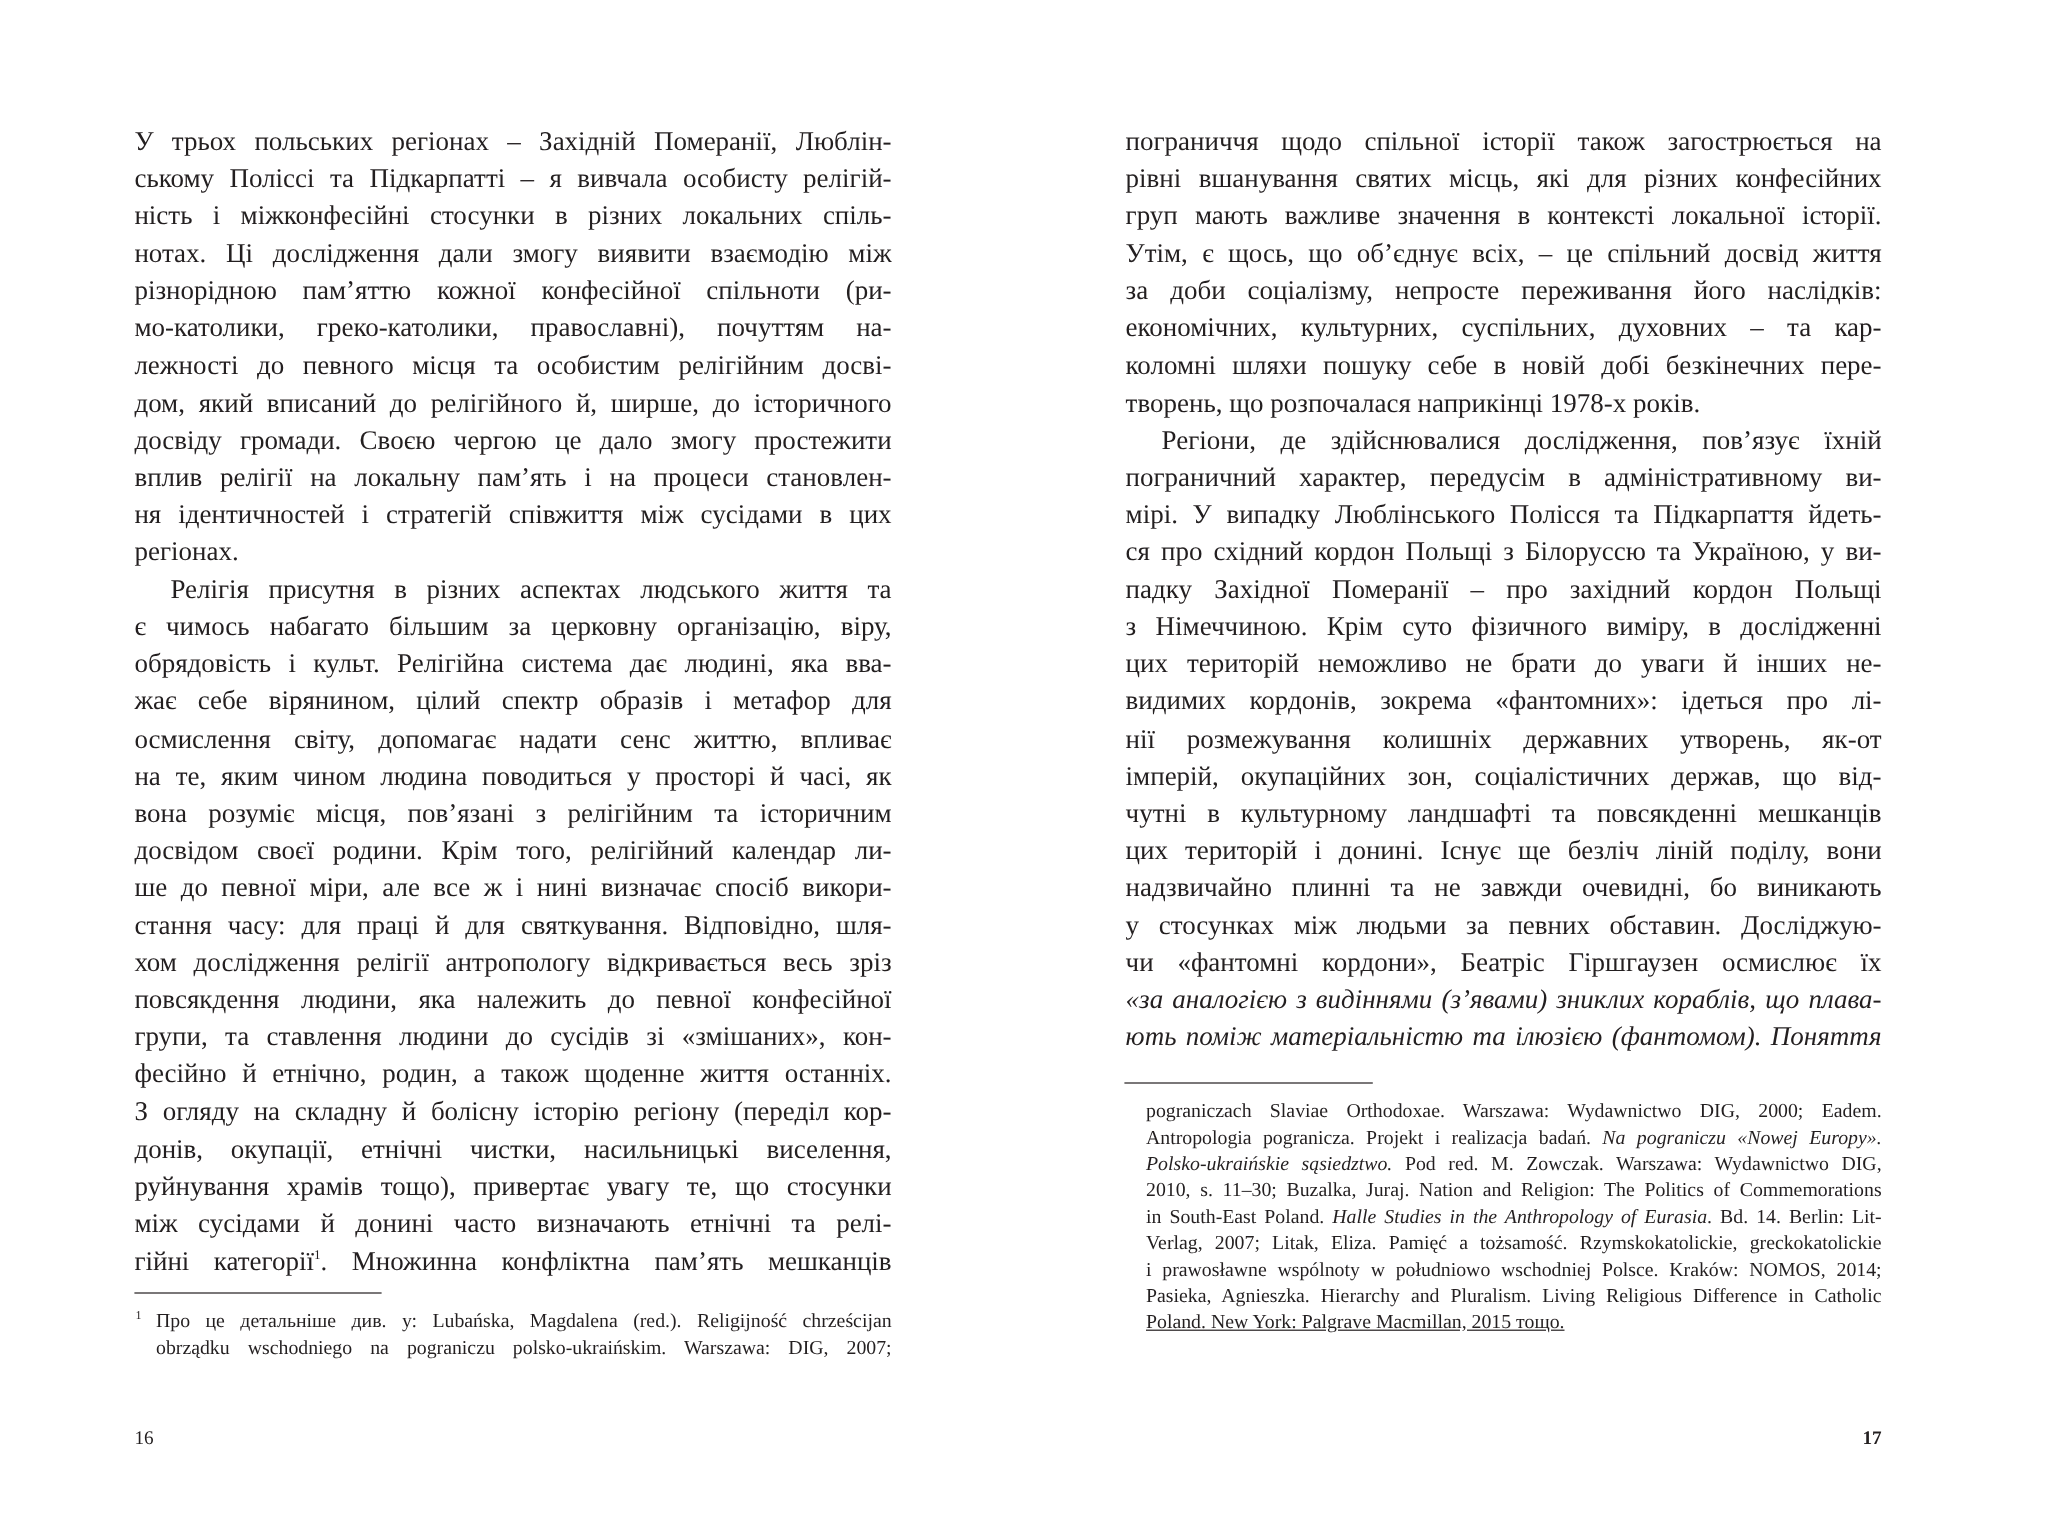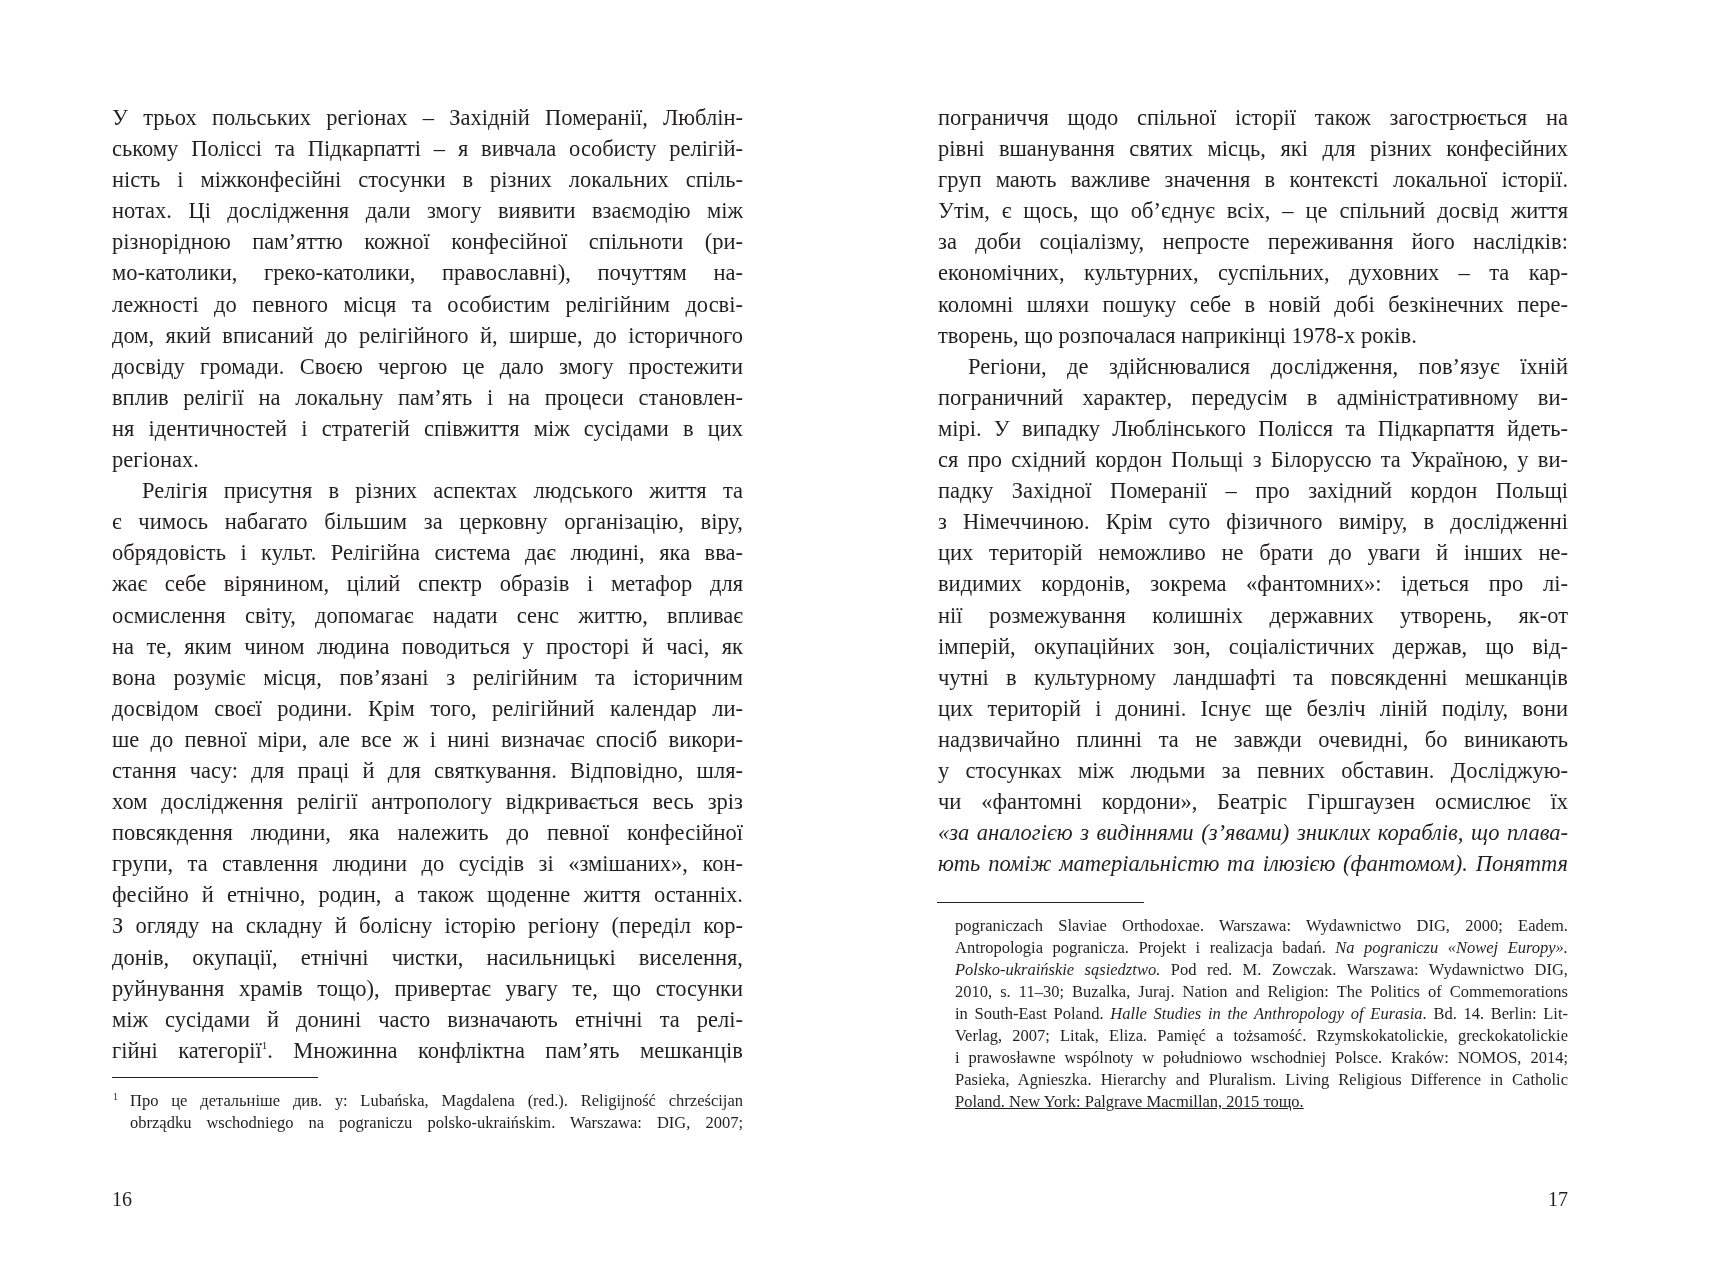--- a/index.html
+++ b/index.html
@@ -19,23 +19,23 @@
   .page-left .rule { left: 112px; top: 1077px; width: 206px; }
   .page-right .rule { left: 113px; top: 902px; width: 207px; }
   .fn { position: absolute; font-size: 16.5px; line-height: 22px; }
   .page-left .fn { left: 112px; top: 1090px; width: 631px; }
   .page-right .fn { left: 131px; top: 915px; width: 613px; }
   .fn .fn-num { position: absolute; left: 1px; top: 0; font-size: 10px; line-height: 14px; }
   .fn .fn-body { display: block; }
   .page-left .fn .fn-body { margin-left: 18px; }
   .fn .fline { display: block; white-space: nowrap; text-align: justify; text-align-last: justify; height: 22px; }
   .fn .fline.last { text-align-last: left; text-decoration: underline; }
-  .folio { position: absolute; top: 1186px; font-size: 20px; line-height: 26px; }
+  .folio { position: absolute; top: 1186px; font-size: 16px; line-height: 26px; }
   .page-left .folio { left: 112px; }
-  .page-right .folio { right: 113px; }
+  .page-right .folio { right: 113px; font-weight: bold; }
 </style>
 </head>
 <body>
 
 <div class="page page-left">
   <div class="body-col">
     <span class="line">У трьох польських регіонах – Західній Померанії, Люблін-</span>
     <span class="line">ському Поліссі та Підкарпатті – я вивчала особисту релігій-</span>
     <span class="line">ність і міжконфесійні стосунки в різних локальних спіль-</span>
     <span class="line">нотах. Ці дослідження дали змогу виявити взаємодію між</span>

